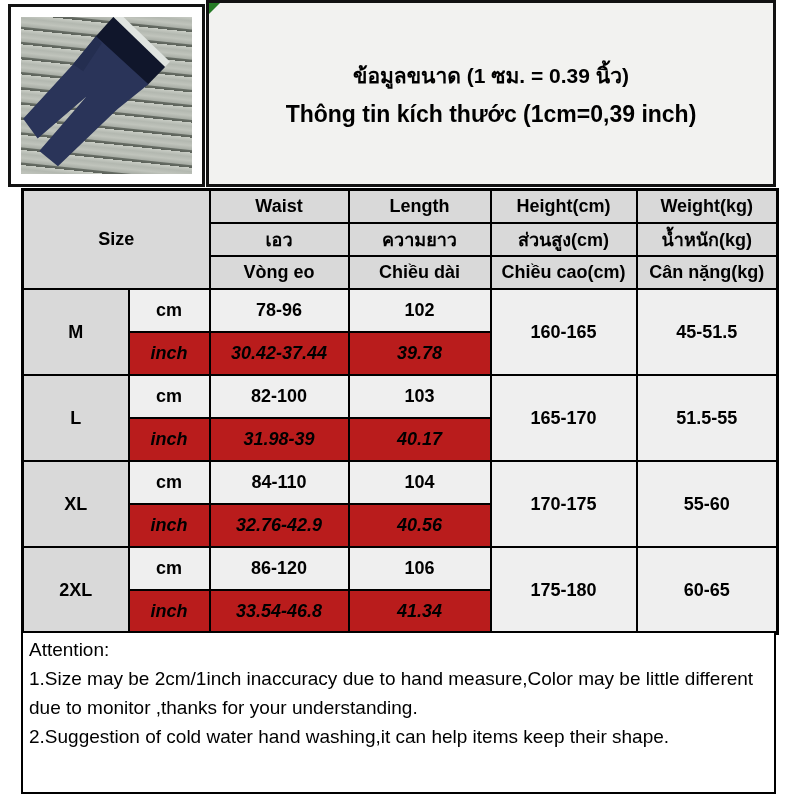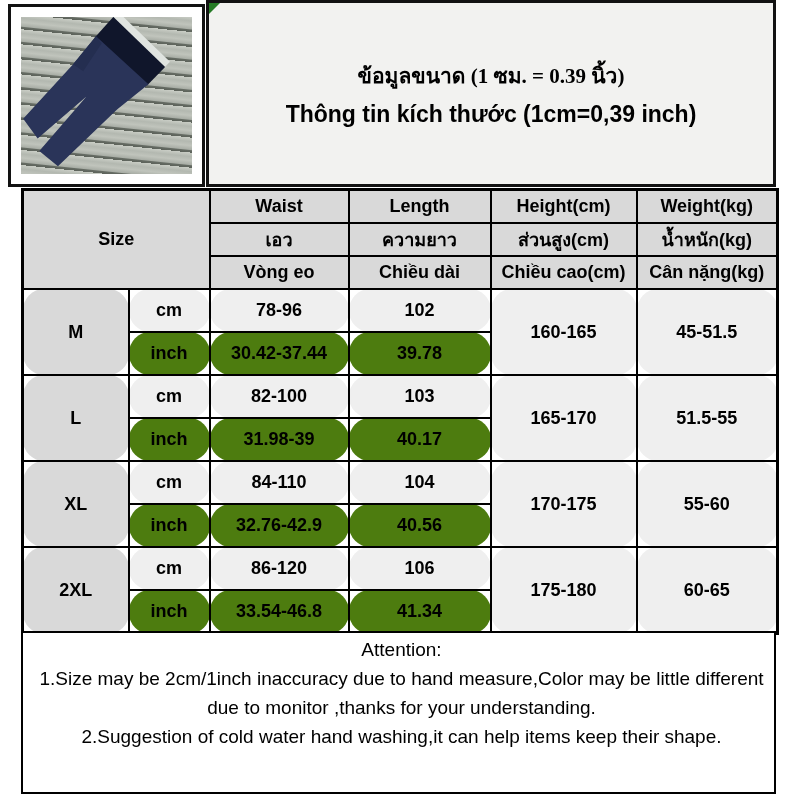--- a/index.html
+++ b/index.html
@@ -23,48 +23,48 @@
     position:absolute;left:206px;top:0px;width:570px;height:187px;
     border:3px solid #121212;background:#f2f2f0;box-sizing:border-box;
     display:flex;flex-direction:column;justify-content:center;align-items:center;
     text-align:center;
   }
   .corner-flag{
     position:absolute;left:0;top:0;width:0;height:0;
     border-top:11px solid #247a24;border-right:11px solid transparent;
   }
   .t-en{font-size:24px;font-weight:700;letter-spacing:-0.3px;}
-  .t-th{font-size:21px;font-weight:700;font-family:Liberation Serif, serif;}
+  .t-th{font-size:21px;font-weight:700;}
   .t-vi{font-size:23px;font-weight:700;margin-top:9px;}
   
   .size-table{
     position:absolute;left:21px;top:188px;width:755px;
     border-collapse:collapse;table-layout:fixed;
     border:3px solid #000;
   }
   .size-table td{
     border:2px solid #000;text-align:center;vertical-align:middle;
     font-size:18px;font-weight:700;padding:0;overflow:hidden;white-space:nowrap;
   }
   col.w1{width:106px}col.w2{width:81px}col.w3{width:139px}
   col.w4{width:142px}col.w5{width:146px}col.w6{width:141px}
   tr.hrow td{height:31px;margin-top:44px;}
-  tr.drow td{height:41px;border-radius:21px;}
+  tr.drow td{height:41px;}
   .c-gray{background:#d9d9d9;}
   .c-light{background:#efefef;}
-  .c-white{background:#4d7c0f;}
+  .c-white{background:#b91c1c;font-style:italic;}
   .size-big{font-size:42px;font-weight:700;}
   .size-label{font-size:20px;}
   .unit-label{font-size:17px;}
   .th-cell{font-size:18px;}
   
   .attention{
     position:absolute;left:21px;top:631px;width:755px;height:163px;
     border:2px solid #000;background:#fff;box-sizing:border-box;
-    padding:2px 0 0 6px;font-size:19px;line-height:29px;text-align:center;
+    padding:2px 0 0 6px;font-size:19px;line-height:29px;text-align:left;
   }
 </style>
 </head>
 <body>
 
 <div class="page">
 
   <div class="photo-box">
     <div class="photo">
       <svg viewBox="0 0 171 157" preserveAspectRatio="none">

